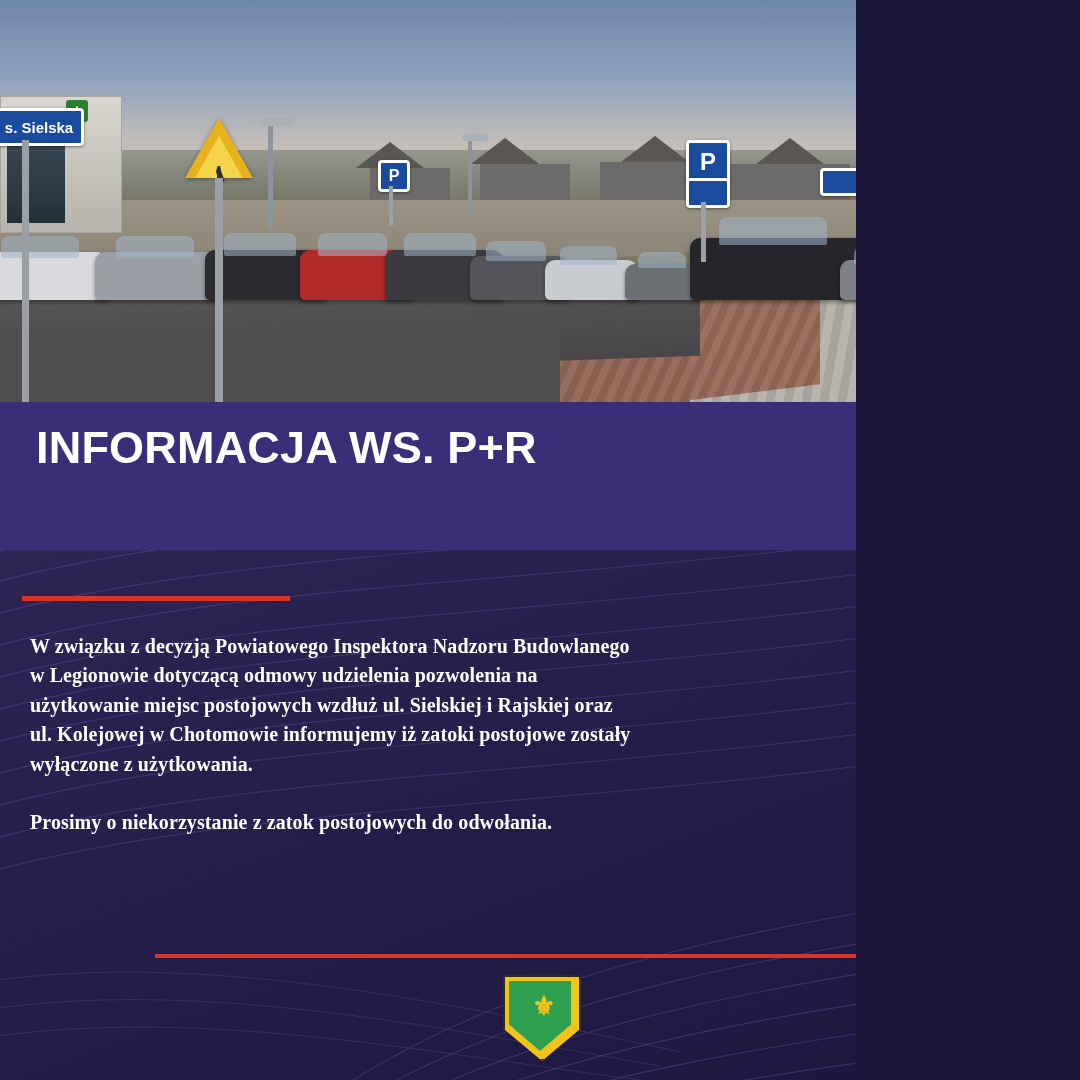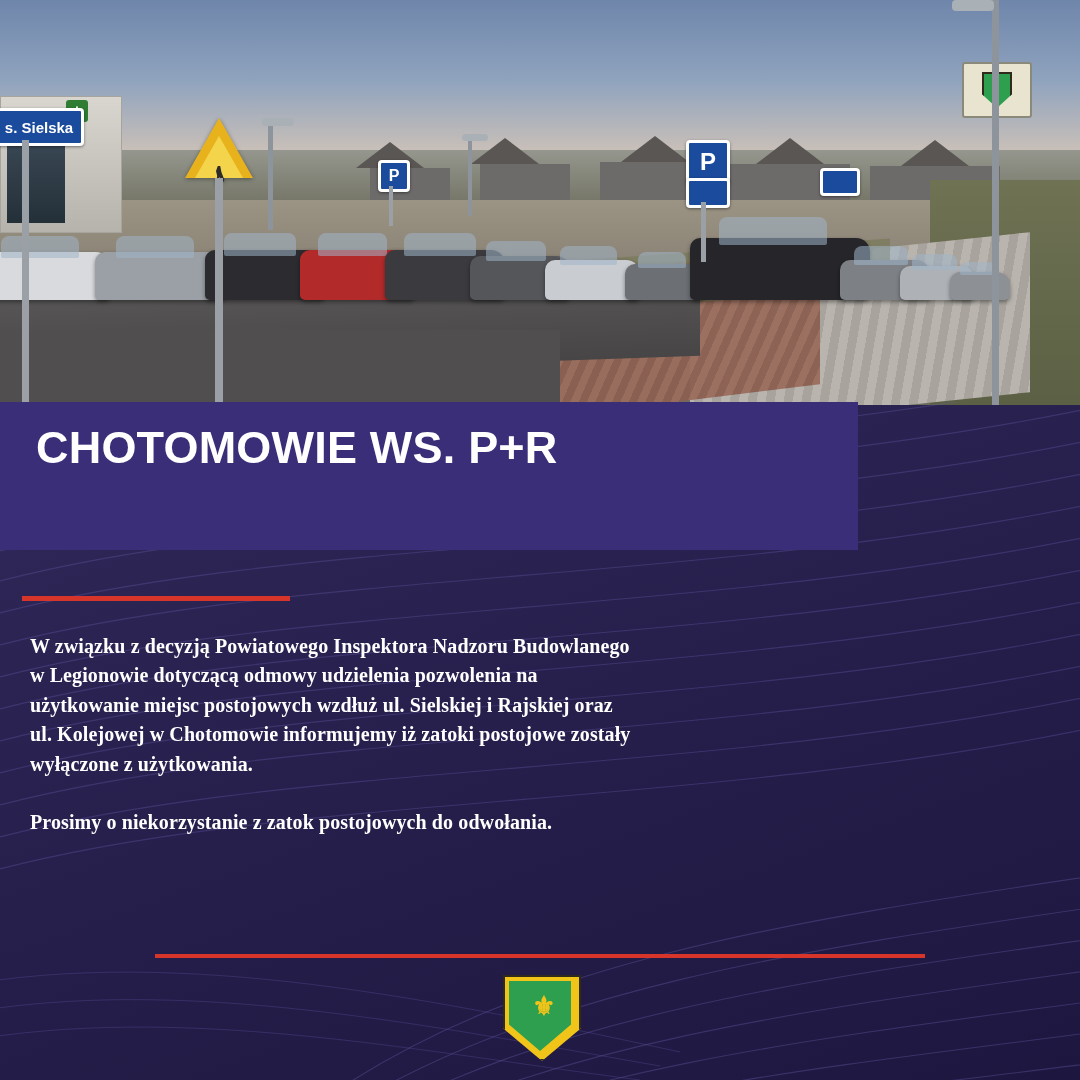--- a/index.html
+++ b/index.html
@@ -8,21 +8,21 @@
     background: #1b1438;
   }
   body {
     width: 1080px;
     height: 1080px;
     overflow: hidden;
     font-family: "Liberation Sans", sans-serif;
   }
   .poster {
     position: relative;
-    width: 1080px;
+    width: 856px;
     height: 1080px;
     overflow: hidden;
     background: linear-gradient(160deg, #3a2f6b 0%, #2e2757 35%, #241d49 70%, #1d1740 100%);
   }
 
   
   .photo {
     position: absolute;
     left: 0; top: 0;
     width: 1080px;
@@ -322,21 +322,21 @@
       <g fill="none" stroke="#5b4f9c" stroke-opacity="0.35" stroke-width="1">
         <path d="M-40,640 C180,600 420,650 640,678"></path>
         <path d="M-40,612 C180,572 430,624 660,664"></path>
         <path d="M-40,584 C180,544 440,598 680,650"></path>
       </g>
     </svg>
   </div>
 
   <div class="title-band">
     <h1>
-      <span>CHOTOMOWIE WS. P+R</span><br>
+      <span>INFORMACJA WS. P+R</span><br>
     </h1>
   </div>
 
   <div class="rule-top"></div>
 
   <div class="body-text">W związku z decyzją Powiatowego Inspektora Nadzoru Budowlanego
 w Legionowie dotyczącą odmowy udzielenia pozwolenia na
 użytkowanie miejsc postojowych wzdłuż ul. Sielskiej  i Rajskiej oraz
 ul. Kolejowej w Chotomowie informujemy iż zatoki postojowe zostały
 wyłączone z użytkowania.

